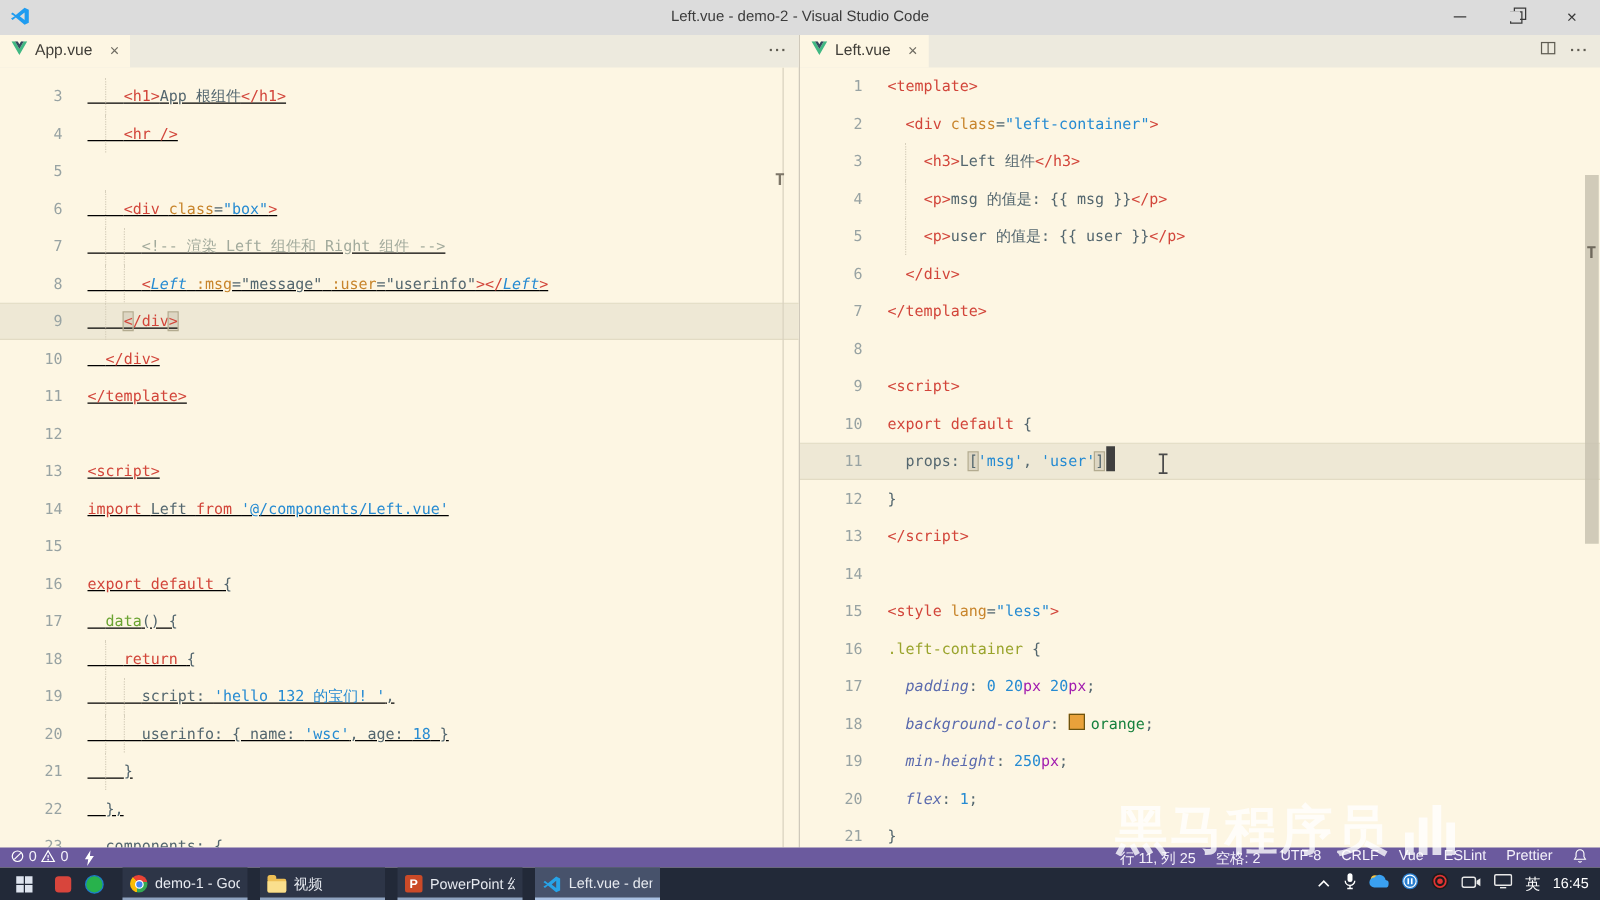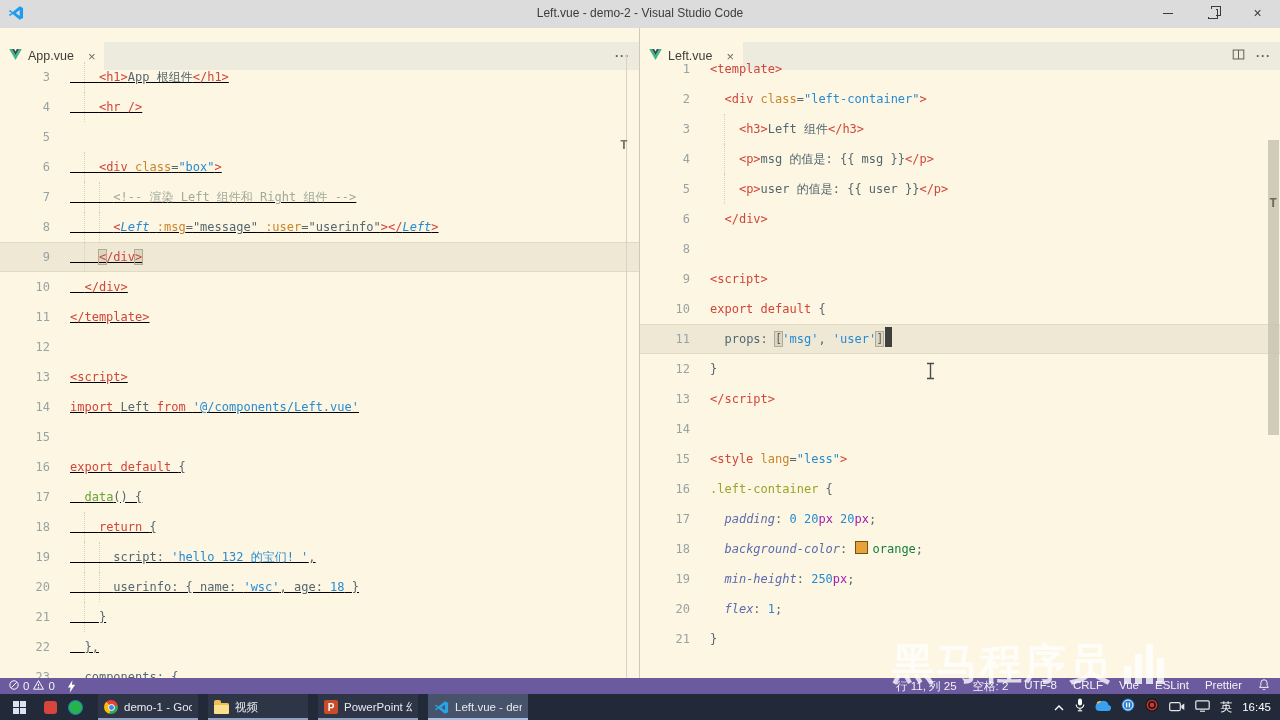--- a/index.html
+++ b/index.html
@@ -17,21 +17,21 @@
   .wc-restore-glyph{width:8px;height:8px;border:1px solid #3a3a3a;position:relative;background:#dcdcdc;margin-top:2px;}
   .wc-restore-glyph::before{content:'';position:absolute;left:2px;top:-4px;width:8px;height:8px;border:1px solid #3a3a3a;}
   .wc-restore-glyph::after{content:'';position:absolute;left:-1px;top:-1px;width:8px;height:8px;background:#dcdcdc;}
   .wc-close-glyph{font-size:14px;line-height:14px;}
 
   
   .workbench{position:absolute;top:26px;left:0;right:0;height:652px;display:flex;}
   .group{position:relative;height:100%;background:#fdf6e3;}
   .group.gleft{width:640px;border-right:1px solid #cfc9bb;box-sizing:border-box;}
   .group.gright{flex:1;}
-  .tabbar{height:28px;background:#edeade;display:flex;align-items:stretch;position:relative;margin-top:16px;}
+  .tabbar{height:28px;background:#edeade;display:flex;align-items:stretch;position:relative;}
   .tab{display:flex;align-items:center;gap:6px;padding:0 9px;background:#fdf6e3;
        font-size:12.5px;color:#403e38;}
   .tab .close{color:#6f6c62;font-size:13px;margin-left:8px;}
   .tab-actions{position:absolute;right:9px;top:0;height:28px;display:flex;align-items:center;gap:11px;color:#5f5c52;font-size:14px;}
   .dots{letter-spacing:1px;font-weight:bold;font-size:12px;color:#5f5c52;}
 
   
   .editor{position:absolute;top:28px;left:0;right:0;bottom:0;overflow:hidden;
           font-family:"DejaVu Sans Mono",monospace;font-size:12px;}
   .rows{position:relative;}
@@ -203,20 +203,21 @@
       </div>
     </div>
     <div class="editor">
       <div class="rows" style="margin-top: 0px;">
           <div class="row"><span class="ln">1</span><span class="lc"><span class="tk tag">&lt;template&gt;</span></span></div>
           <div class="row"><span class="ln">2</span><span class="lc"><span class="tk ws">  </span><span class="tk tag">&lt;div </span><span class="tk attr">class</span><span class="tk fg">=</span><span class="tk str">"left-container"</span><span class="tk tag">&gt;</span></span></div>
           <div class="row"><span class="ln">3</span><span class="lc"><span class="tk ws">    </span><span class="tk tag">&lt;h3&gt;</span><span class="tk fg">Left 组件</span><span class="tk tag">&lt;/h3&gt;</span></span><span class="guide" style="left: 84.42px;"></span></div>
           <div class="row"><span class="ln">4</span><span class="lc"><span class="tk ws">    </span><span class="tk tag">&lt;p&gt;</span><span class="tk fg">msg 的值是: {{ msg }}</span><span class="tk tag">&lt;/p&gt;</span></span><span class="guide" style="left: 84.42px;"></span></div>
           <div class="row"><span class="ln">5</span><span class="lc"><span class="tk ws">    </span><span class="tk tag">&lt;p&gt;</span><span class="tk fg">user 的值是: {{ user }}</span><span class="tk tag">&lt;/p&gt;</span></span><span class="guide" style="left: 84.42px;"></span></div>
           <div class="row"><span class="ln">6</span><span class="lc"><span class="tk ws">  </span><span class="tk tag">&lt;/div&gt;</span></span></div>
+          <div class="row"><span class="ln">7</span><span class="lc"><span class="tk tag">&lt;/template&gt;</span></span></div>
           <div class="row"><span class="ln">8</span><span class="lc"></span></div>
           <div class="row"><span class="ln">9</span><span class="lc"><span class="tk tag">&lt;script&gt;</span></span></div>
           <div class="row"><span class="ln">10</span><span class="lc"><span class="tk kw">export default </span><span class="tk fg">{</span></span></div>
           <div class="row active"><span class="ln">11</span><span class="lc"><span class="tk ws">  </span><span class="tk fg">props: </span><span class="tk fg mb">[</span><span class="tk str">'msg'</span><span class="tk fg">, </span><span class="tk str">'user'</span><span class="tk fg mb">]</span><span class="cursor"></span></span></div>
           <div class="row"><span class="ln">12</span><span class="lc"><span class="tk fg">}</span></span></div>
           <div class="row"><span class="ln">13</span><span class="lc"><span class="tk tag">&lt;/script&gt;</span></span></div>
           <div class="row"><span class="ln">14</span><span class="lc"></span></div>
           <div class="row"><span class="ln">15</span><span class="lc"><span class="tk tag">&lt;style </span><span class="tk attr">lang</span><span class="tk fg">=</span><span class="tk str">"less"</span><span class="tk tag">&gt;</span></span></div>
           <div class="row"><span class="ln">16</span><span class="lc"><span class="tk sel">.left-container </span><span class="tk fg">{</span></span></div>
           <div class="row"><span class="ln">17</span><span class="lc"><span class="tk ws">  </span><span class="tk prop">padding</span><span class="tk fg">: </span><span class="tk num">0</span><span class="tk ws"> </span><span class="tk num">20</span><span class="tk unit">px</span><span class="tk ws"> </span><span class="tk num">20</span><span class="tk unit">px</span><span class="tk fg">;</span></span></div>

